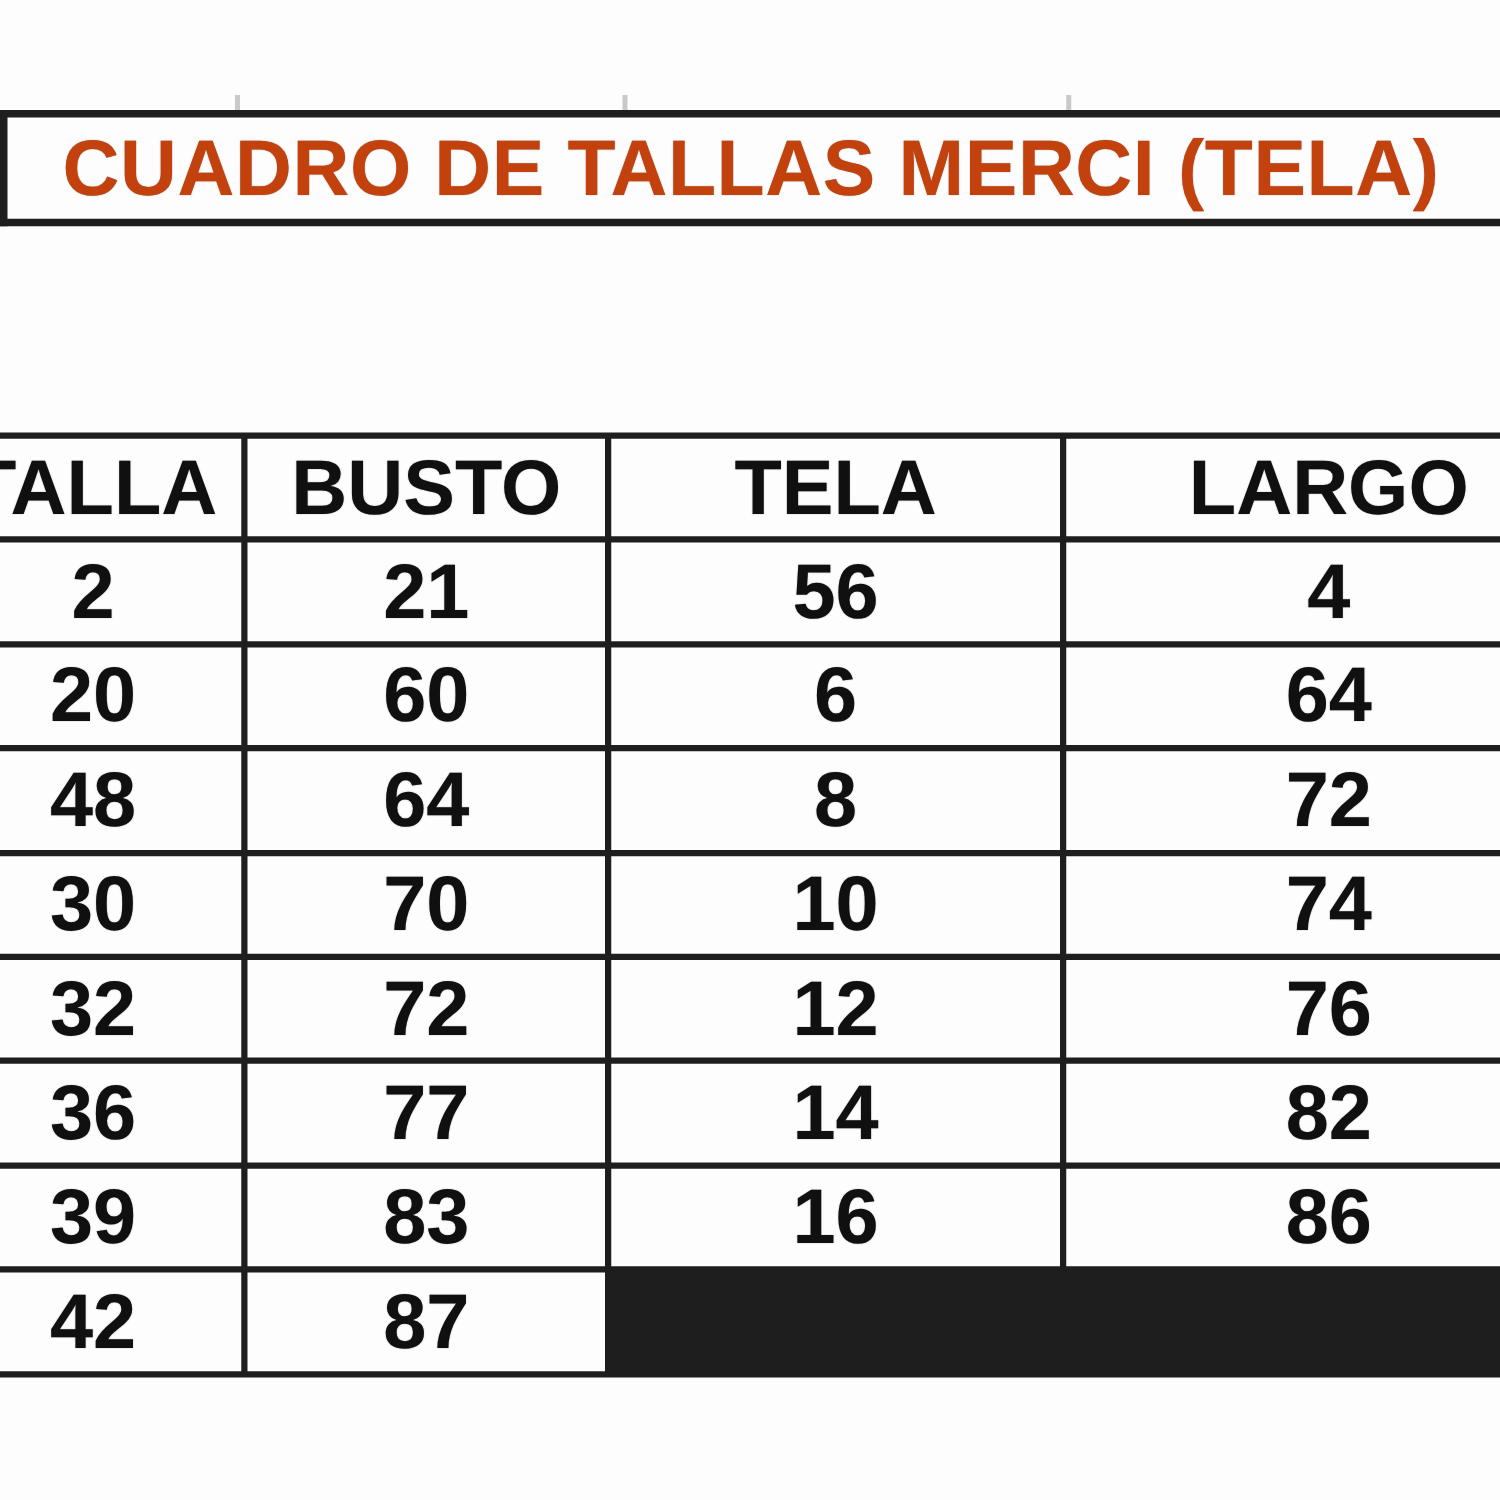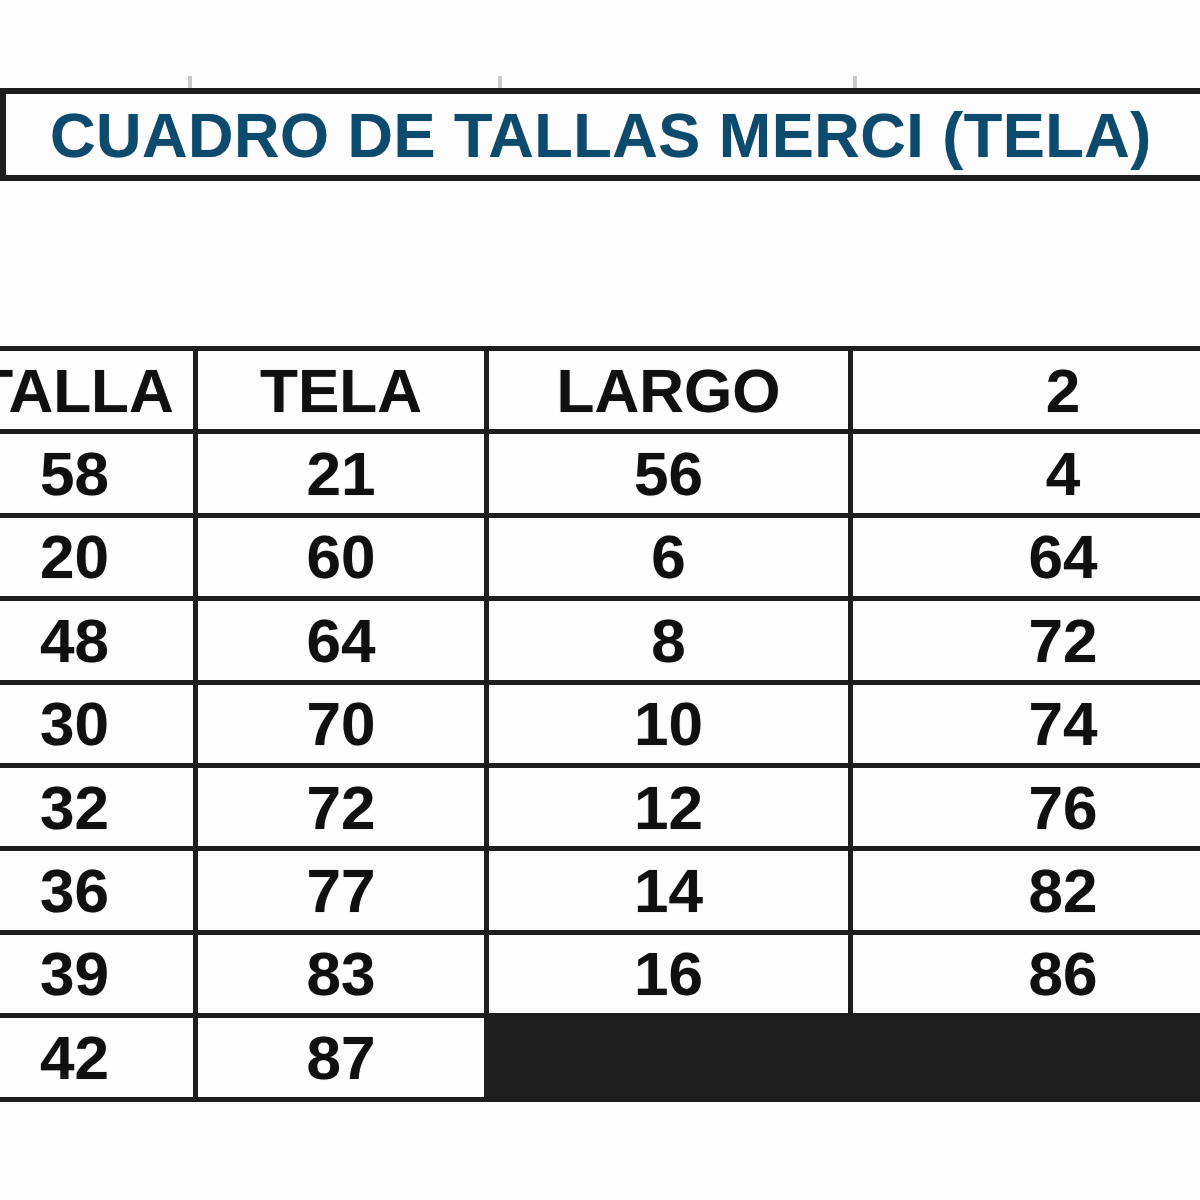--- a/index.html
+++ b/index.html
@@ -42,21 +42,21 @@
     border-bottom: 6px solid #1e1e1e;
     border-left: 6px solid #1e1e1e;
     background: #fdfdfd;
     display: flex;
     align-items: center;
   }
   .banner-text {
     padding-left: 44px;
     font-size: 63px;
     font-weight: bold;
-    color: #0c4a6e;
+    color: #c2410c;
     letter-spacing: 0.5px;
     white-space: nowrap;
     text-shadow: 0 0 1px rgba(20,20,20,0.45);
   }
 
   
   .size-table {
     position: absolute;
     top: 346px;
     left: -44px;
@@ -89,25 +89,25 @@
   <div class="tick tick-2"></div>
   <div class="tick tick-3"></div>
 
   <div class="banner">
     <div class="banner-text">CUADRO DE TALLAS MERCI (TELA)</div>
   </div>
 
   <div class="size-table">
 
     <div class="cell">TALLA</div>
+    <div class="cell">BUSTO</div>
     <div class="cell">TELA</div>
     <div class="cell">LARGO</div>
 
     <div class="cell">2</div>
-    <div class="cell">58</div>
     <div class="cell">21</div>
     <div class="cell">56</div>
 
     <div class="cell">4</div>
     <div class="cell">20</div>
     <div class="cell">60</div>
 
     <div class="cell">6</div>
     <div class="cell">64</div>
     <div class="cell">48</div>

